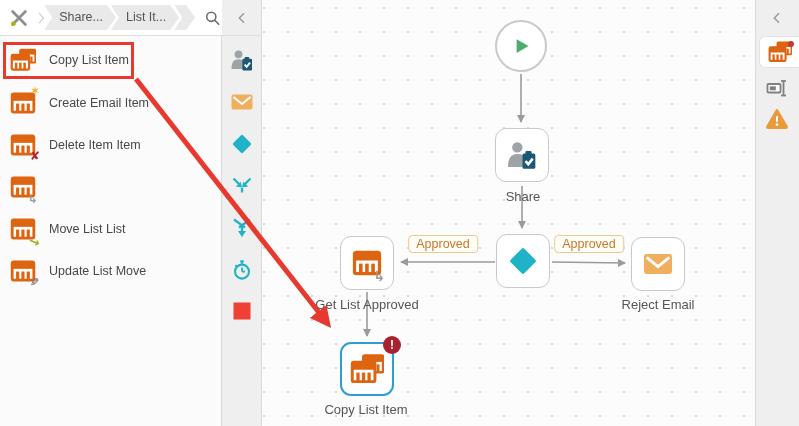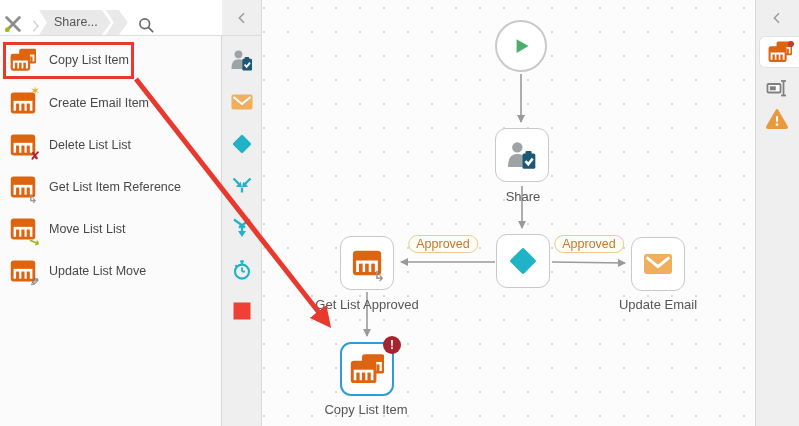--- a/index.html
+++ b/index.html
@@ -9,21 +9,21 @@
   
   .left-sidebar { position:absolute; left:0; top:0; width:222px; height:426px; background:#fbfbfb; border-right:1px solid #d9d9d9; }
   .mid-toolbar  { position:absolute; left:222px; top:0; width:40px; height:426px; background:#efefef; border-right:1px solid #d9d9d9; }
   .canvas       { position:absolute; left:262px; top:0; width:493px; height:426px; background:#fcfcfc;
                   background-image:radial-gradient(circle, #d8d8d8 1px, rgba(0,0,0,0) 1.3px);
                   background-size:24px 24px; background-position:14px 20px; }
   .right-toolbar{ position:absolute; left:755px; top:0; width:44px; height:426px; background:#efefef; border-left:1px solid #d9d9d9; }
   .topbar-line  { position:absolute; left:0; top:35px; width:262px; height:1px; background:#ddd; }
 
   
-  .breadcrumb { position:absolute; left:0; top:0; width:222px; height:35px; display:flex; align-items:flex-end; background:#fff; }
+  .breadcrumb { position:absolute; left:0; top:0; width:222px; height:35px; display:flex; align-items:center; padding-left:6px; background:#fff; }
   .crumb { height:25px; line-height:25px; background:#e9e9e9; color:#555; font-size:12.5px; padding:0 13px 0 15px;
            clip-path:polygon(0 0, calc(100% - 9px) 0, 100% 50%, calc(100% - 9px) 100%, 0 100%, 8px 50%); margin-left:-5px; white-space:nowrap; }
   .crumb-tail { width:22px; padding:0; }
   .tools-seg { display:flex; align-items:center; padding:0 2px 0 2px; }
   .sep-chev { margin-left:2px; }
 
   
   .row { position:absolute; left:10px; display:flex; align-items:center; gap:13px; height:26px; }
   .row .lbl { font-size:12.5px; color:#474747; white-space:nowrap; }
   .licon { position:relative; width:26px; height:26px; flex:0 0 26px; }
@@ -43,21 +43,21 @@
   .chev { position:absolute; width:16px; height:16px; }
 
   
   .node { position:absolute; width:54px; height:54px; background:#fff; border:1.5px solid #c9c9c9; border-radius:11px;
           display:flex; align-items:center; justify-content:center; z-index:2; }
   .node.selected { border:2.5px solid #2E9CD6; }
   .start-circle { position:absolute; width:52px; height:52px; background:#fff; border:2px solid #c9c9c9; border-radius:50%;
           display:flex; align-items:center; justify-content:center; z-index:2; }
   .nlabel { position:absolute; transform:translateX(-50%); font-size:13px; color:#555; z-index:3; white-space:nowrap; }
   .tag { position:absolute; transform:translateX(-50%); font-size:12.5px; color:#C8762B; background:#FFFEF6;
-         border:1px solid #ECC98F; border-radius:9px; padding:1px 7px; z-index:3; white-space:nowrap; }
+         border:1px solid #ECC98F; border-radius:4px; padding:1px 7px; z-index:3; white-space:nowrap; }
   .err-badge { position:absolute; left:383px; top:336px; width:18px; height:18px; border-radius:50%; background:#A8232D;
          color:#fff; font-size:12px; font-weight:bold; text-align:center; line-height:18px; z-index:4; }
   .nicon-wrap { position:relative; }
 
   
   .rt-tab { position:absolute; left:759px; top:36px; width:40px; height:32px; background:#fff; border:1px solid #e2e2e2;
             border-right:none; border-radius:6px 0 0 6px; display:flex; align-items:center; justify-content:center; z-index:2; }
   .rt-dot { position:absolute; right:5px; top:4px; width:6px; height:6px; border-radius:50%; background:#C23B2E; }
   .rt-ic { position:absolute; width:24px; height:24px; z-index:2; }
   .rt-ic svg { width:24px; height:24px; display:block; }
@@ -167,20 +167,21 @@
 <div class="breadcrumb">
   <span class="tools-seg">
       <svg width="22" height="22">
         <use href="#i-tools"></use>
       </svg>
     </span>
   <svg class="sep-chev" width="16" height="18" viewBox="0 0 24 24">
       <use href="#i-chevr-sep"></use>
     </svg>
   <span class="crumb">Share...</span>
+  <span class="crumb">List It...</span>
   <span class="crumb crumb-tail"></span>
   <svg style="margin-left:8px" width="20" height="20">
       <use href="#i-search"></use>
     </svg>
 </div>
 
 <div class="row" style="top:47px">
   <span class="licon">
       <svg class="base">
         <use href="#i-copy"></use>
@@ -197,30 +198,29 @@
     </span>
   <span class="lbl">Create Email Item</span>
 </div>
 <div class="row" style="top:132px">
   <span class="licon">
       <svg class="base">
         <use href="#i-list"></use>
       </svg>
       <span class="mod mod-delete">✘</span>
     </span>
-  <span class="lbl">Delete List List</span>
+  <span class="lbl">Delete Item Item</span>
 </div>
 <div class="row" style="top:174px">
   <span class="licon">
       <svg class="base">
         <use href="#i-list"></use>
       </svg>
       <span class="mod mod-getref">↳</span>
     </span>
-  <span class="lbl">Get List Item Reference</span>
 </div>
 <div class="row" style="top:216px">
   <span class="licon">
       <svg class="base">
         <use href="#i-list"></use>
       </svg>
       <span class="mod mod-move">→</span>
     </span>
   <span class="lbl">Move List List</span>
 </div>
@@ -317,21 +317,21 @@
     <span class="mod mod-getref" style="font-size:14px; right:-3px; bottom:-5px">↳</span>
   </span>
 </div>
 <div class="nlabel" style="left:367px; top:297px">Get List Approved</div>
 
 <div class="node" style="left:631px; top:237px">
   <svg width="32" height="32">
       <use href="#i-mail" width="32" height="32"></use>
     </svg>
 </div>
-<div class="nlabel" style="left:658px; top:297px">Update Email</div>
+<div class="nlabel" style="left:658px; top:297px">Reject Email</div>
 
 <div class="tag" style="left:443px; top:235px">Approved</div>
 <div class="tag" style="left:589px; top:235px">Approved</div>
 
 <div class="node selected" style="left:340px; top:342px">
   <svg width="34" height="34">
       <use href="#i-copy" width="34" height="34"></use>
     </svg>
 </div>
 <div class="err-badge">!</div>

